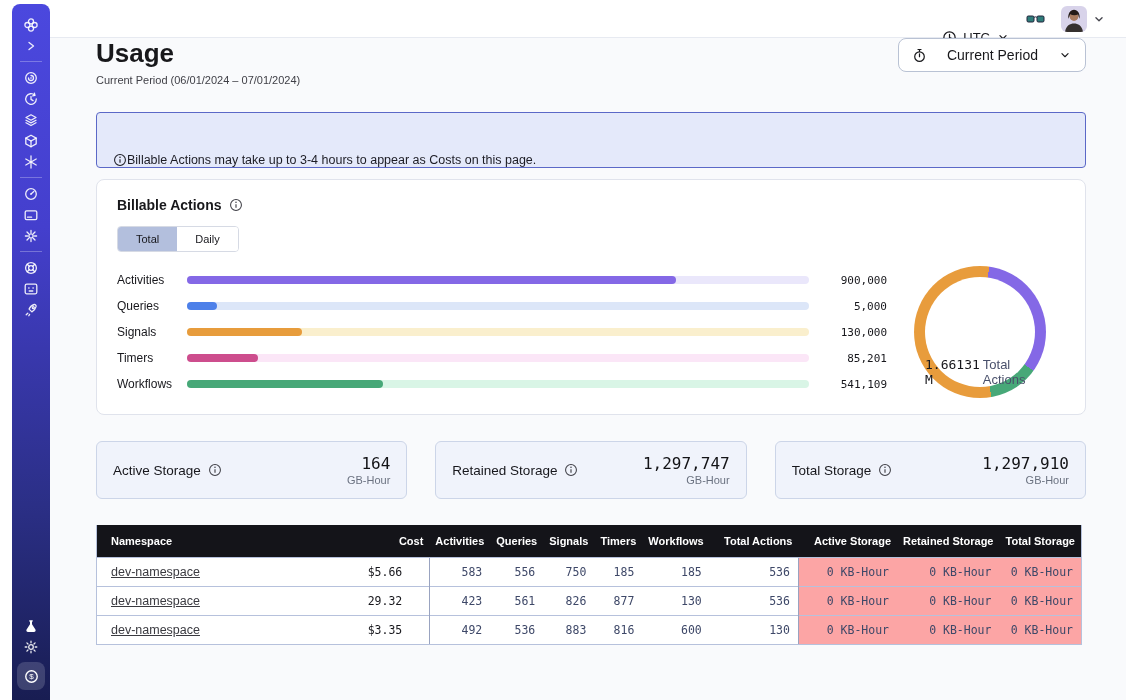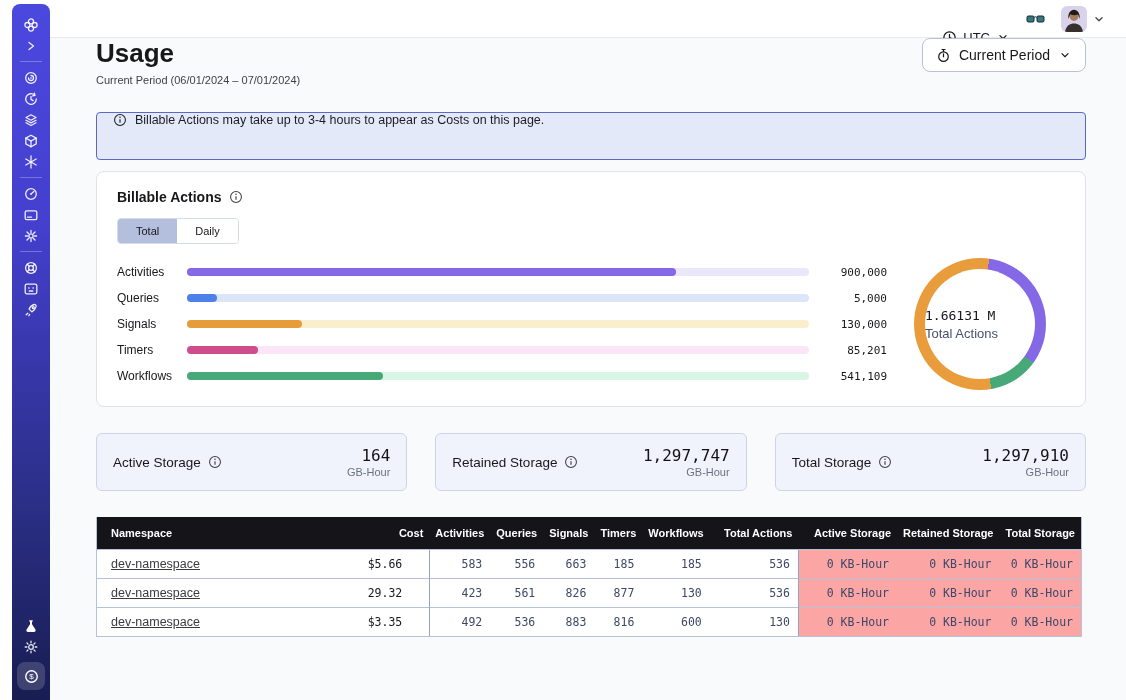--- a/index.html
+++ b/index.html
@@ -31,45 +31,45 @@
   .acct { display:flex; align-items:center; gap:5px; cursor:pointer; }
   .avatar { width:26px; height:26px; border-radius:6px; overflow:hidden; display:block; }
 
   
   .content { position:absolute; left:50px; top:38px; right:0; bottom:0; background:#f9fafc;
     padding:0 40px 0 46px; overflow:hidden; }
   .title-row { display:flex; justify-content:space-between; align-items:flex-start; }
   h1 { font-size:26px; font-weight:600; color:#18181b; line-height:30px; }
   .subtitle { margin-top:6px; font-size:11px; color:#3f3f46; }
   .period-btn { height:34px; background:#fff; border:1px solid #b9c2d4; border-radius:8px; padding:0 13px;
-    display:flex; align-items:center; gap:8px; font-size:14px; color:#18181b; cursor:pointer; }
+    display:flex; align-items:center; gap:20px; font-size:14px; color:#18181b; cursor:pointer; }
   .period-btn svg { stroke:#18181b; fill:none; stroke-width:1.3; stroke-linecap:round; }
 
-  .banner { margin-top:26px; height:48px; background:#e4e9fa; border:1px solid #5b68c7; border-radius:4px;
-    display:flex; align-items:flex-start; gap:8px; padding:0 16px; font-size:12.5px; color:#1c1c24; }
+  .banner { margin-top:26px; height:56px; background:#e4e9fa; border:1px solid #5b68c7; border-radius:4px;
+    display:flex; align-items:flex-end; padding:0 16px; font-size:12.5px; color:#1c1c24; }
   .info-ic { flex:none; display:flex; color:#1c1c24; }
 
   .card { margin-top:11px; background:#fff; border:1px solid #e0e3ec; border-radius:8px; padding:16px 20px 16px; }
   .card-title { display:flex; align-items:center; gap:7px; font-size:14px; font-weight:600; color:#18181b; height:18px; }
   .card-title .info-ic { color:#3f3f46; }
   .tabs { margin-top:12px; display:inline-flex; border:1px solid #d6dae4; border-radius:4px; overflow:hidden; }
   .tab { padding:6px 18px; font-size:11px; color:#17171c; background:#fff; cursor:pointer; }
   .tab.active { background:#b3bfdd; }
 
   .chart-row { display:flex; align-items:center; margin-top:14px; }
   .bars { flex:1; }
   .bar-row { display:flex; align-items:center; height:26px; }
   .bar-label { width:70px; font-size:12px; color:#17171c; }
   .bar-track { flex:1; height:8px; border-radius:4px; position:relative; margin-right:16px; }
   .bar-fill { position:absolute; left:0; top:0; height:8px; border-radius:4px; }
   .bar-value { width:62px; text-align:right; font-family:"DejaVu Sans Mono", monospace; font-size:11px; color:#17171c; }
   .donut-wrap { width:170px; margin-left:8px; display:flex; justify-content:center; }
   .donut { width:132px; height:132px; border-radius:50%; position:relative; }
   .donut-hole { position:absolute; inset:11px; border-radius:50%; background:#fff;
-    display:flex; flex-direction:column; align-items:flex-start; justify-content:center; gap:3px; }
+    display:flex; flex-direction:row; align-items:flex-end; justify-content:center; gap:3px; }
   .donut-value { font-family:"DejaVu Sans Mono", monospace; font-size:13px; color:#17171c; }
   .donut-label { font-size:13px; color:#49506b; }
 
   .storage-row { display:flex; gap:28px; margin-top:26px; }
   .scard { flex:1; height:58px; background:#f0f3fb; border:1px solid #ccd5e8; border-radius:6px;
     display:flex; align-items:center; justify-content:space-between; padding:0 16px; }
   .scard-label { display:flex; align-items:center; gap:7px; font-size:13.5px; color:#17171c; }
   .scard-label .info-ic { color:#3f3f46; }
   .scard-right { text-align:right; }
   .scard-value { font-family:"DejaVu Sans Mono", monospace; font-size:16px; color:#131316; }
@@ -433,21 +433,21 @@
           <th>Total Storage</th>
         </tr>
       </thead>
       <tbody>
 
           <tr>
             <td class="c-namespace"><span class="ns-link">dev-namespace</span></td>
             <td class="c-cost">$5.66</td>
             <td class="div-left">583</td>
             <td>556</td>
-            <td>663</td>
+            <td>750</td>
             <td>185</td>
             <td>185</td>
             <td>536</td>
             <td class="c-storage div-left">0 KB-Hour</td>
             <td class="c-storage">0 KB-Hour</td>
             <td class="c-storage">0 KB-Hour</td>
           </tr>
 
           <tr>
             <td class="c-namespace"><span class="ns-link">dev-namespace</span></td>

